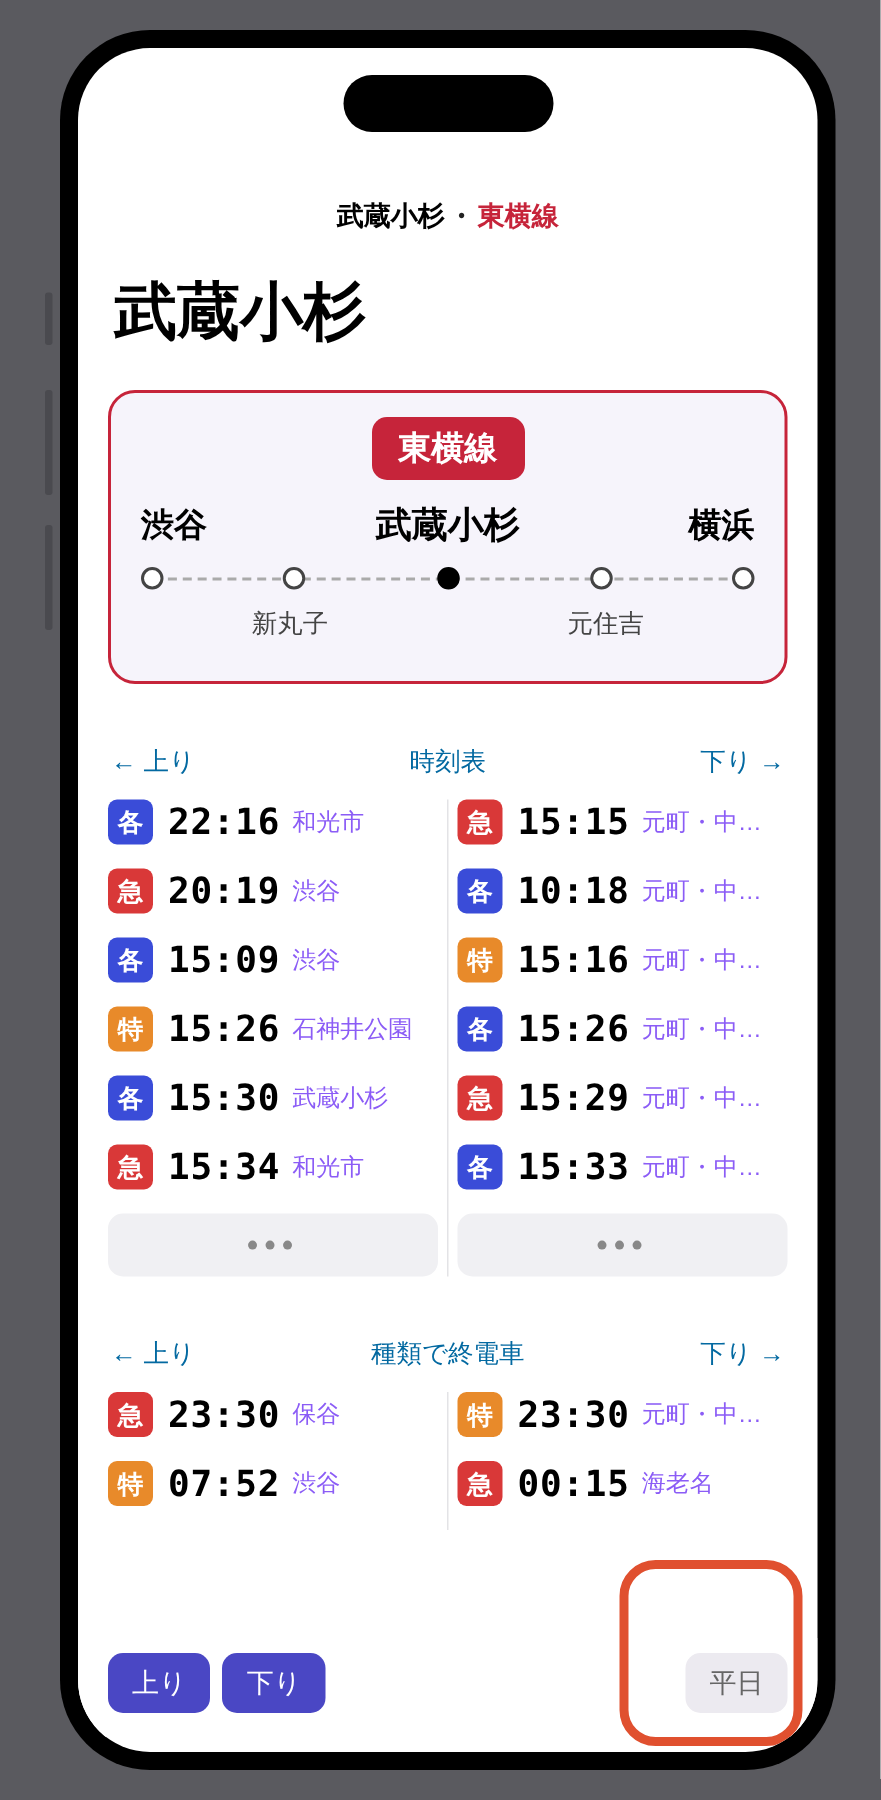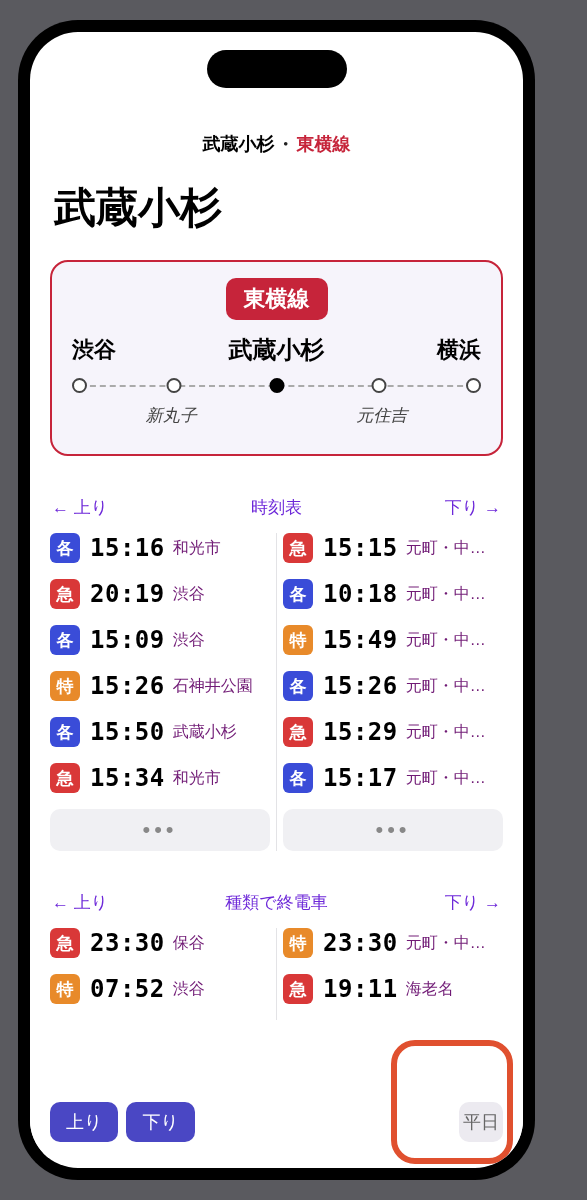--- a/index.html
+++ b/index.html
@@ -7,21 +7,21 @@
     font-family: -apple-system, "Hiragino Sans", sans-serif;
     background: #5a5a5f;
     width: 587px;
     height: 1200px;
     position: relative;
     overflow: hidden;
   }
   .phone-frame {
     position: absolute;
     top: 20px;
-    left: 18px;
+    left: 40px;
     width: 517px;
     height: 1160px;
     background: #000;
     border-radius: 60px;
     padding: 12px;
   }
   .screen {
     width: 100%;
     height: 100%;
     background: #fff;
@@ -126,30 +126,29 @@
   .track-dot.d2 { left: 25%; transform: translateX(-50%); }
   .track-dot.d3 { left: 50%; transform: translateX(-50%); }
   .track-dot.d4 { left: 75%; transform: translateX(-50%); }
   .track-dot.d5 { right: 0; }
   .sub-stations {
     position: relative;
     margin-top: 8px;
     height: 22px;
     font-size: 17px;
     color: #444;
-    font-style: italic;
   }
   .sub-stations .s1 { position: absolute; left: 25%; transform: translateX(-50%); }
   .sub-stations .s2 { position: absolute; left: 75%; transform: translateX(-50%); }
 
   .section-header {
     display: flex;
     justify-content: space-between;
     align-items: center;
-    color: #6d28d9;
+    color: #0369a1;
     font-size: 17px;
     margin-bottom: 14px;
     padding: 0 2px;
     gap: 37px;
   }
   .section-header .arrow { font-size: 17px; }
 
   .columns {
     display: flex;
     gap: 0;
@@ -185,21 +184,21 @@
   .type-badge.toku { background: #e88a2a; }
   .time {
     font-family: ui-monospace, Menlo, monospace;
     font-size: 24px;
     font-weight: 700;
     margin: 0 8px 0 10px;
     letter-spacing: 0.5px;
   }
   .dest {
     font-size: 16px;
-    color: #701a75;
+    color: #8b5cf6;
     white-space: nowrap;
     overflow: hidden;
     text-overflow: ellipsis;
   }
 
   .ellipsis-btn {
     background: #f0f0f3;
     border-radius: 10px;
     height: 42px;
     display: flex;
@@ -230,21 +229,21 @@
     color: #fff;
     font-size: 18px;
     font-weight: 500;
     padding: 8px 16px;
     border-radius: 10px;
   }
   .day-pill {
     background: #eceaf0;
     color: #666;
     font-size: 18px;
-    padding: 8px 4px;
+    padding: 8px 16px;
     border-radius: 10px;
     margin-left: 16px;
   }
   .highlight-box {
     position: absolute;
     bottom: 4px;
     right: 10px;
     width: 122px;
     height: 124px;
     border: 6px solid #e0502f;
@@ -296,41 +295,41 @@
       <div class="section-header">
         <span><span class="arrow">←</span> <span>上り</span></span>
         <span>時刻表</span>
         <span><span>下り</span> <span class="arrow">→</span></span>
       </div>
 
       <div class="columns">
         <div class="col" id="tt-up">
             <div class="train-row">
               <div class="type-badge kaku">各</div>
-              <div class="time">15:16</div>
+              <div class="time">22:16</div>
               <div class="dest">和光市</div>
             </div>
             <div class="train-row">
               <div class="type-badge kyu">急</div>
               <div class="time">20:19</div>
               <div class="dest">渋谷</div>
             </div>
             <div class="train-row">
               <div class="type-badge kaku">各</div>
               <div class="time">15:09</div>
               <div class="dest">渋谷</div>
             </div>
             <div class="train-row">
               <div class="type-badge toku">特</div>
               <div class="time">15:26</div>
               <div class="dest">石神井公園</div>
             </div>
             <div class="train-row">
               <div class="type-badge kaku">各</div>
-              <div class="time">15:50</div>
+              <div class="time">15:30</div>
               <div class="dest">武蔵小杉</div>
             </div>
             <div class="train-row">
               <div class="type-badge kyu">急</div>
               <div class="time">15:34</div>
               <div class="dest">和光市</div>
             </div>
             <div class="ellipsis-btn">•••</div>
           </div>
         <div class="divider"></div>
@@ -340,36 +339,36 @@
               <div class="time">15:15</div>
               <div class="dest">元町・中…</div>
             </div>
             <div class="train-row">
               <div class="type-badge kaku">各</div>
               <div class="time">10:18</div>
               <div class="dest">元町・中…</div>
             </div>
             <div class="train-row">
               <div class="type-badge toku">特</div>
-              <div class="time">15:49</div>
+              <div class="time">15:16</div>
               <div class="dest">元町・中…</div>
             </div>
             <div class="train-row">
               <div class="type-badge kaku">各</div>
               <div class="time">15:26</div>
               <div class="dest">元町・中…</div>
             </div>
             <div class="train-row">
               <div class="type-badge kyu">急</div>
               <div class="time">15:29</div>
               <div class="dest">元町・中…</div>
             </div>
             <div class="train-row">
               <div class="type-badge kaku">各</div>
-              <div class="time">15:17</div>
+              <div class="time">15:33</div>
               <div class="dest">元町・中…</div>
             </div>
             <div class="ellipsis-btn">•••</div>
           </div>
       </div>
 
       <div class="bottom-spacer"></div>
 
       <div class="section-header">
         <span><span class="arrow">←</span> <span>上り</span></span>
@@ -392,21 +391,21 @@
           </div>
         <div class="divider"></div>
         <div class="col" id="lt-down">
             <div class="train-row">
               <div class="type-badge toku">特</div>
               <div class="time">23:30</div>
               <div class="dest">元町・中…</div>
             </div>
             <div class="train-row">
               <div class="type-badge kyu">急</div>
-              <div class="time">19:11</div>
+              <div class="time">00:15</div>
               <div class="dest">海老名</div>
             </div>
           </div>
       </div>
 
     </div>
 
     <div class="bottom-bar">
       <div class="pill-group">
         <div class="pill">上り</div>

